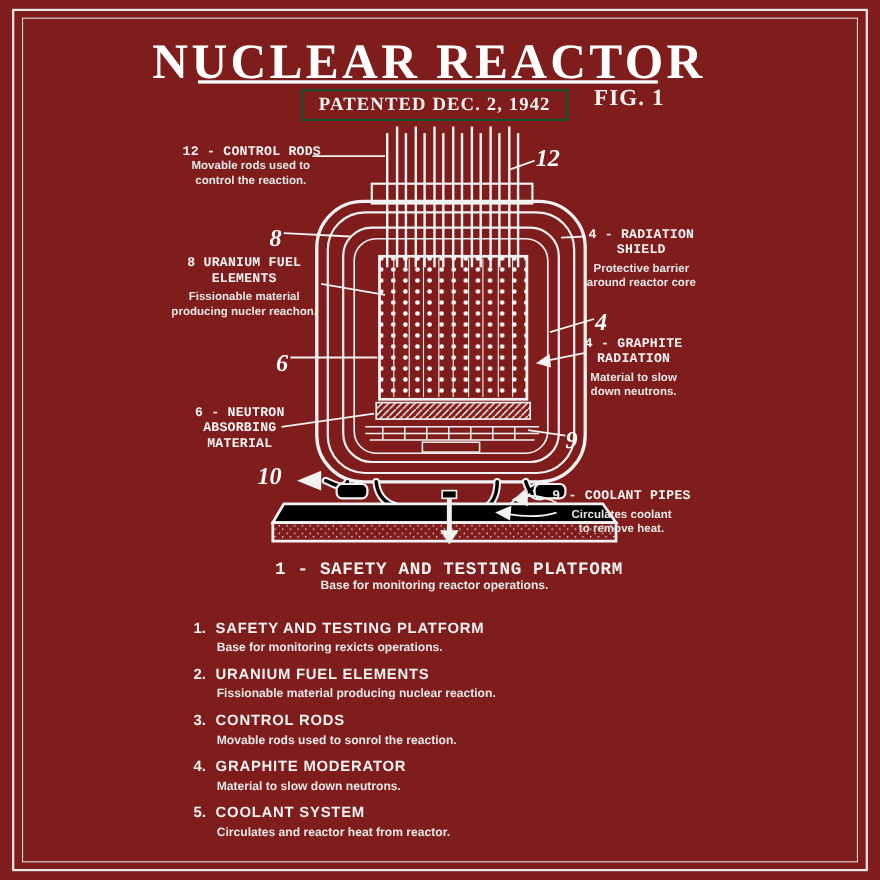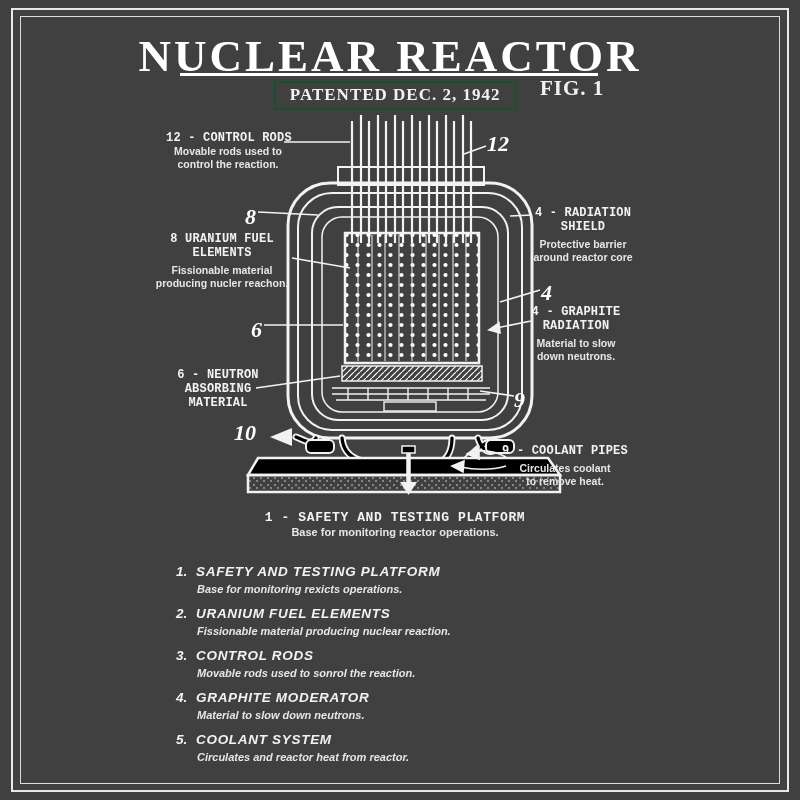--- a/index.html
+++ b/index.html
@@ -1,18 +1,18 @@
 <!DOCTYPE html>
 <html><head>
 <meta charset="utf-8">
 <style>
   * { margin:0; padding:0; box-sizing:border-box; }
   html,body { background:#000; }
   .poster {
-    position:relative; width:800px; height:800px; background:#404040;
+    position:relative; width:800px; height:800px; background:#7f1d1d;
     color:#f2f2f2; overflow:hidden;
     font-family:"Liberation Sans", sans-serif;
   }
   .frame-outer { position:absolute; left:11px; top:8px; right:11px; bottom:8px; border:2px solid #e9e9e9; }
   .frame-inner { position:absolute; left:20px; top:16px; right:20px; bottom:16px; border:1px solid #dcdcdc; }
 
   .title {
     position:absolute; left:0; right:20px; top:30px; text-align:center;
     font-family:"Liberation Serif", serif; font-weight:bold; font-size:45px;
     letter-spacing:3px; color:#fff;
@@ -37,35 +37,35 @@
   .lbl-desc  { font-size:10.5px; line-height:12.5px; font-weight:bold; color:#e6e6e6; }
   .mt { margin-top:4px; }
 
   .c-ctrl-rods  { left:166px; top:131px; width:124px; }
   .c-uranium    { left:152px; top:232px; width:140px; }
   .c-neutron    { left:162px; top:368px; width:112px; }
   .c-radiation  { left:528px; top:206px; width:110px; }
   .c-graphite   { left:524px; top:305px; width:104px; }
   .c-coolant    { left:500px; top:444px; width:130px; }
   .c-platform   { left:250px; top:511px; width:290px; }
-  .c-platform .lbl-title { font-size:13px; letter-spacing:0.6px; }
+  .c-platform .lbl-title { font-size:16px; letter-spacing:0.6px; }
   .c-platform .lbl-desc  { font-size:11px; margin-top:1px; }
 
   .num {
     position:absolute; font-family:"Liberation Serif", serif;
     font-weight:bold; font-style:italic; font-size:22px; color:#fff;
   }
   .n8l  { left:245px; top:204px; }
   .n6l  { left:251px; top:317px; }
   .n10  { left:234px; top:420px; }
   .n12r { left:487px; top:131px; }
   .n4r  { left:541px; top:280px; }
   .n9r  { left:514px; top:387px; }
 
-  .legend { position:absolute; left:176px; top:562px; width:470px;font-style:italic; }
+  .legend { position:absolute; left:176px; top:562px; width:470px; }
   .legend-item { margin-bottom:9px; }
   .legend-num { display:inline-block; width:20px; font-size:13.5px; font-weight:bold; }
   .legend-title { font-size:13.5px; font-weight:bold; letter-spacing:0.7px; line-height:15px; }
   .legend-desc { padding-left:21px; font-size:11px; font-weight:bold; color:#e6e6e6; line-height:12px; margin-top:3px; }
 </style>
 </head>
 <body>
 
 <div class="poster">
   <div class="frame-outer"></div>

